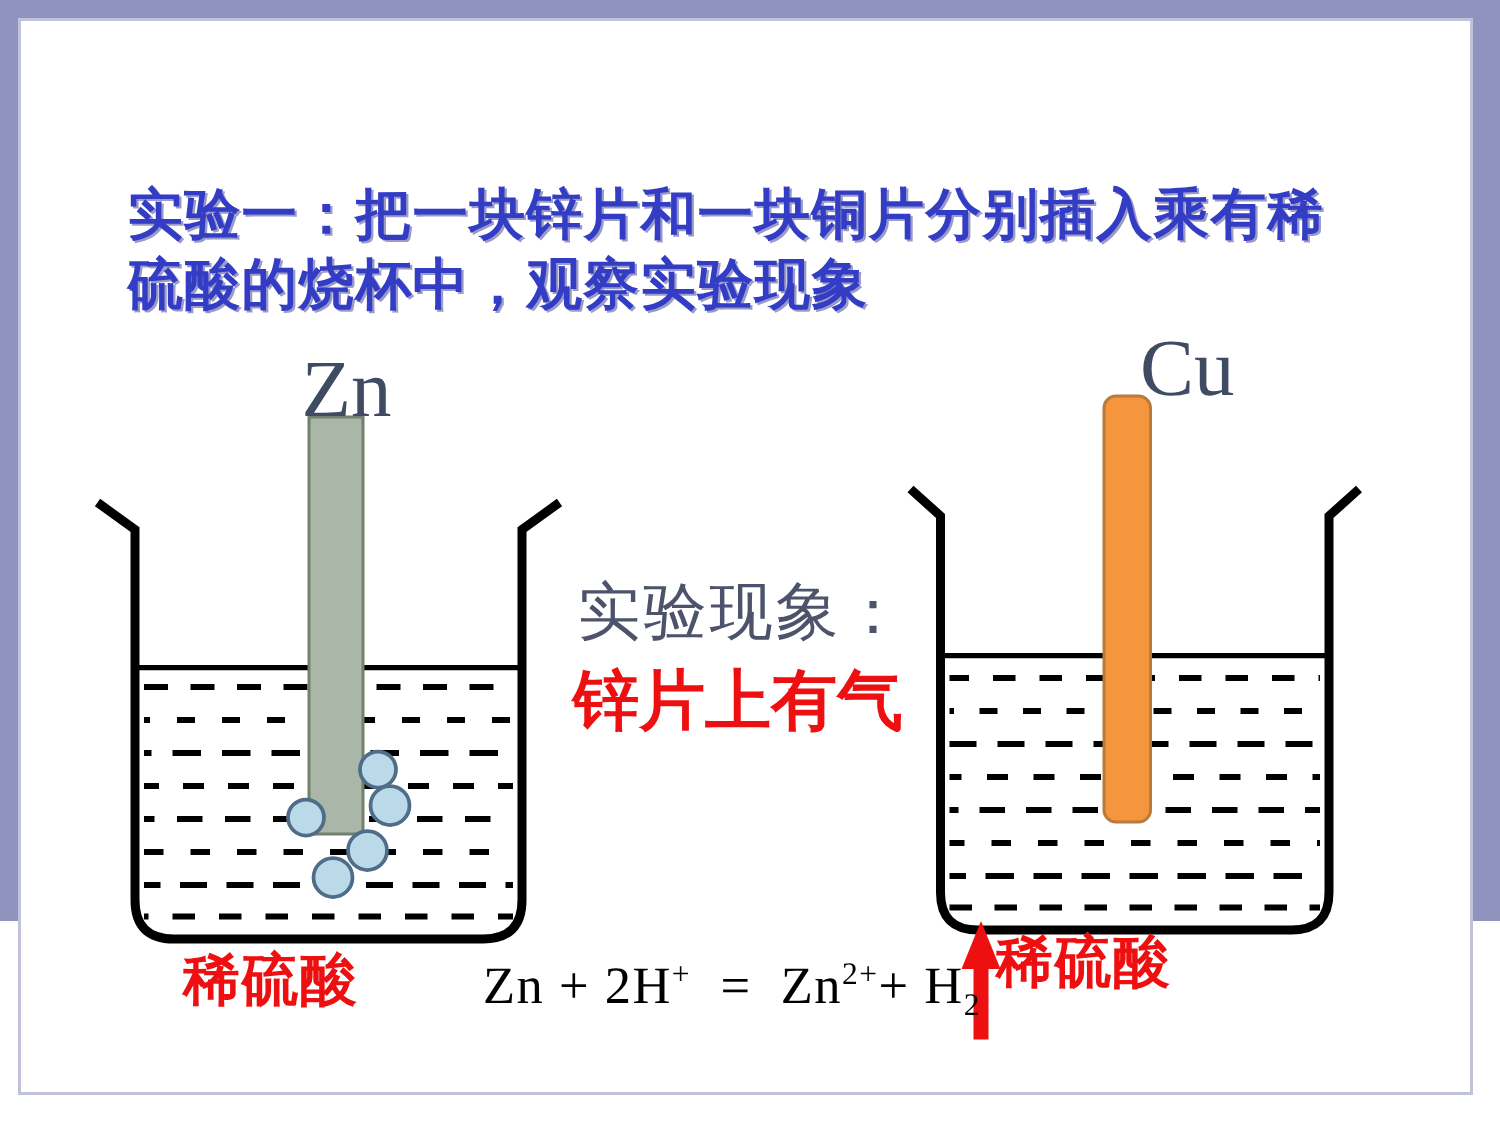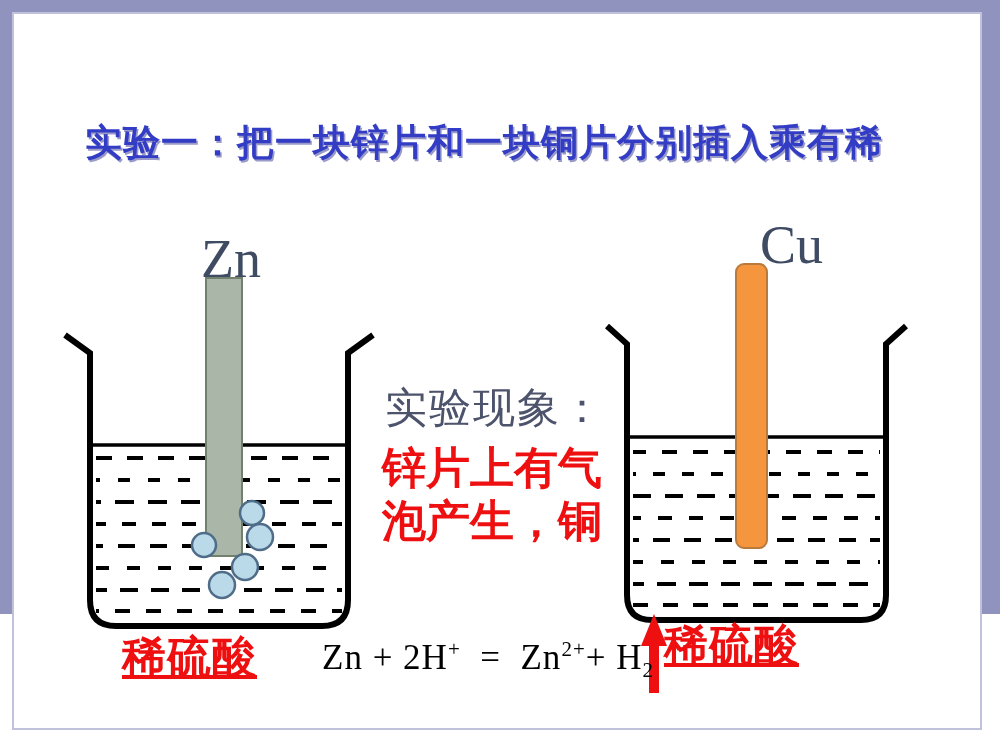--- a/index.html
+++ b/index.html
@@ -48,24 +48,23 @@
     color: var(--heading-slate, #4c536b);
     letter-spacing: 2px;
   }
   .observation-text {
     left: 382px; top: 441px; width: 240px;
     font-size: 44px; line-height: 53px; font-weight: 700;
     color: var(--accent-red, #ee1010);
   }
 
   .acid-label {
-    font-size: 44px; font-weight: 700;
+    font-size: 38px; font-weight: 700;
     color: var(--accent-red, #ee1010);
     letter-spacing: 1px;
-    text-decoration: underline;
   }
   .acid-label-left  { left: 122px; top: 628px; }
   .acid-label-right { left: 664px; top: 616px; }
 
   .equation {
     left: 322px; top: 637px;
     font-family: "Liberation Serif", serif;
     font-size: 35px; color: #000000;
     white-space: pre; letter-spacing: 1px;
   }
@@ -125,28 +124,28 @@
       </g>
       <rect class="copper-strip" x="736" y="264" width="31" height="284" rx="8"></rect>
       <path class="beaker-outline" d="M607 326 L627 344 L627 595 Q627 620 652 620 L861 620 Q886 620 886 595 L886 344 L906 326"></path>
     </g>
 
     <path class="gas-arrow" d="M654 614 L667 646 L659 646 L659 693 L649 693 L649 646 L641 646 Z"></path>
   </svg>
 
   <div class="abs title">
     <div>实验一：把一块锌片和一块铜片分别插入乘有稀</div>
+    <div>硫酸的烧杯中，观察实验现象</div>
   </div>
 
   <div class="abs electrode-label zn-label">Zn</div>
   <div class="abs electrode-label cu-label">Cu</div>
 
   <div class="abs observation-heading">实验现象：</div>
   <div class="abs observation-text">
     <div>锌片上有气</div>
-    <div>泡产生，铜</div>
   </div>
 
   <div class="abs acid-label acid-label-left">稀硫酸</div>
   <div class="abs acid-label acid-label-right">稀硫酸</div>
 
   <div class="abs equation"><span>Zn + 2H</span><sup>+</sup><span>  =  Zn</span><sup>2+</sup><span>+ H</span><sub>2</sub></div>
 </div>
 
 </body></html>

